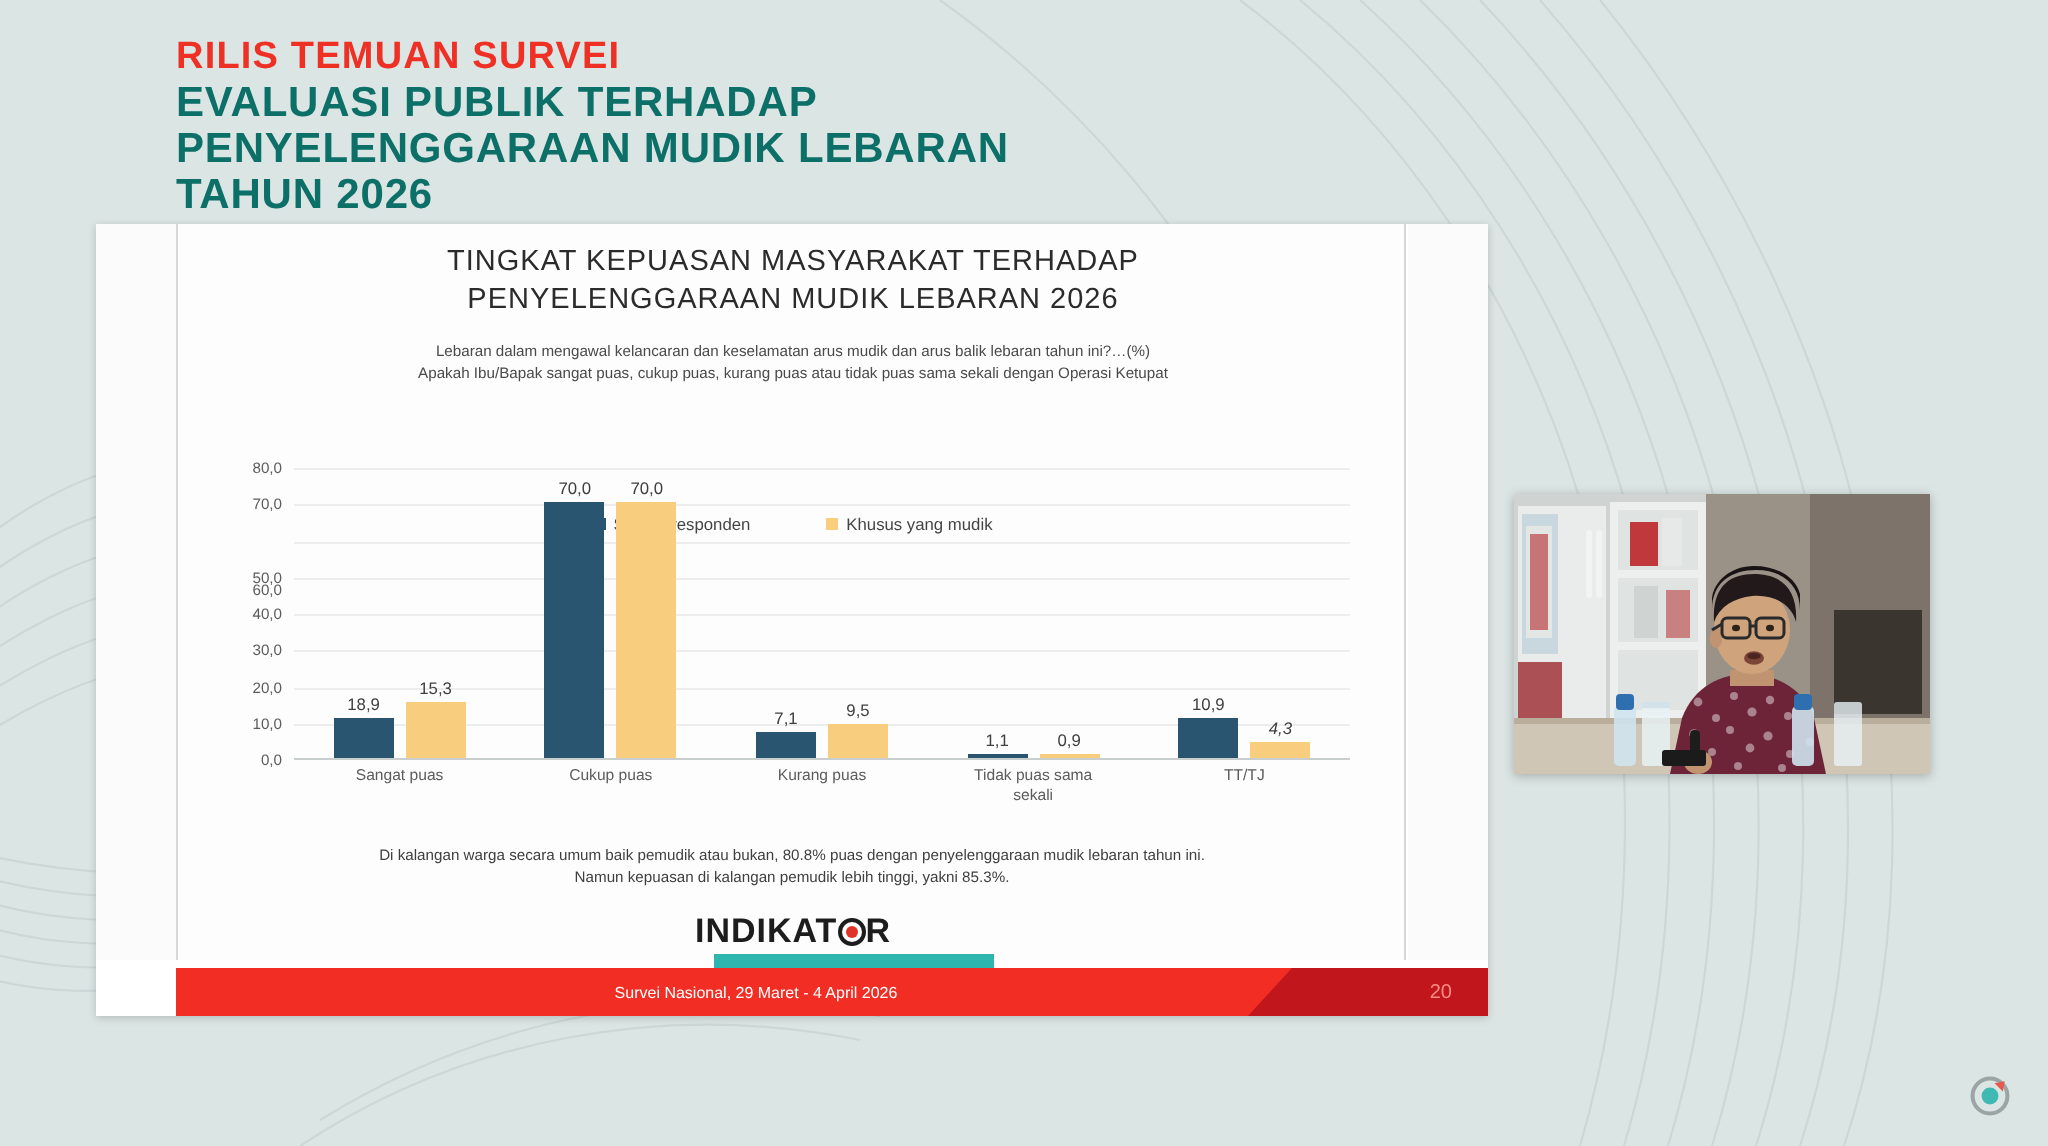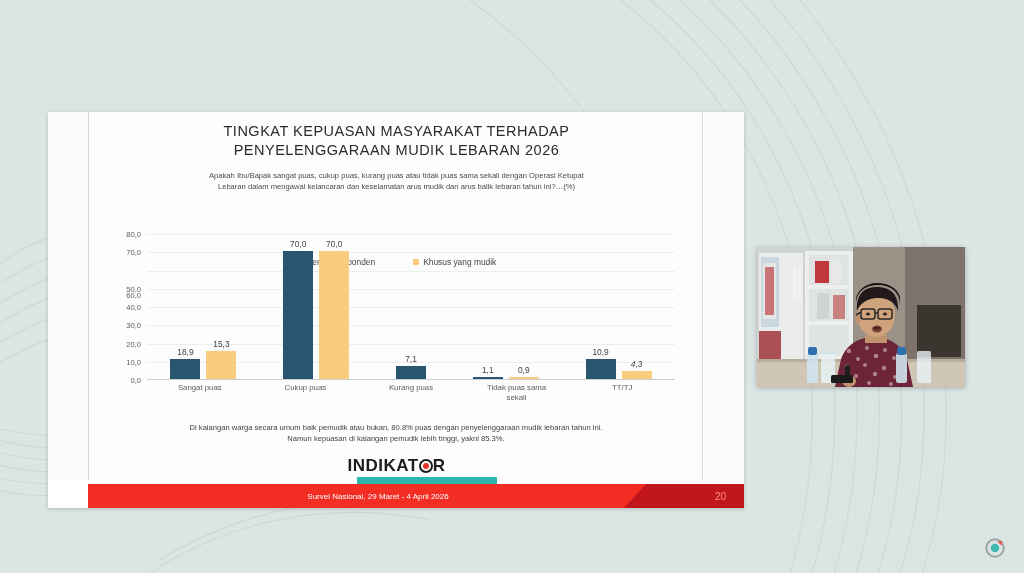--- a/index.html
+++ b/index.html
@@ -271,35 +271,41 @@
       <path d="M710 0 C 784 72, 838 168, 862 268 C 886 368, 886 476, 856 573"></path>
       <path d="M740 0 C 812 76, 864 174, 886 274 C 908 374, 908 478, 878 573"></path>
       <path d="M770 0 C 840 80, 890 180, 910 280 C 930 380, 930 480, 900 573"></path>
       <path d="M800 0 C 868 84, 916 186, 934 286 C 952 386, 952 482, 922 573"></path>
       <path d="M470 0 C 540 50, 600 120, 636 200"></path>
       <path d="M150 573 C 230 520, 330 500, 430 520"></path>
       <path d="M160 560 C 244 508, 340 490, 440 508"></path>
     </g>
   </svg>
 
+  <div id="header">
+    <div class="hdr-red">RILIS TEMUAN SURVEI</div>
+    <div class="hdr-teal">EVALUASI PUBLIK TERHADAP</div>
+    <div class="hdr-teal">PENYELENGGARAAN MUDIK LEBARAN</div>
+    <div class="hdr-teal">TAHUN 2026</div>
+  </div>
 
   <div id="slide">
     <div id="slide-leftstrip"></div>
     <div id="slide-rightstrip"></div>
 
     <div id="slide-inner">
 
       <div id="chart-title">
         <div>TINGKAT KEPUASAN MASYARAKAT TERHADAP</div>
         <div>PENYELENGGARAAN MUDIK LEBARAN 2026</div>
       </div>
 
       <div id="chart-subtitle">
+        <div>Lebaran dalam mengawal kelancaran dan keselamatan arus mudik dan arus balik lebaran tahun ini?…(%)</div>
         <div>Apakah Ibu/Bapak sangat puas, cukup puas, kurang puas atau tidak puas sama sekali dengan Operasi Ketupat</div>
-        <div>Lebaran dalam mengawal kelancaran dan keselamatan arus mudik dan arus balik lebaran tahun ini?…(%)</div>
       </div>
 
       <div id="legend">
         <div class="legend-item">
           <span class="legend-swatch" style="background:#2a5571"></span>
           <span>Semua responden</span>
         </div>
         <div class="legend-item">
           <span class="legend-swatch" style="background:#f9cd7e"></span>
           <span>Khusus yang mudik</span>
@@ -348,20 +354,24 @@
                 <div class="bar-holder">
                   <div class="bar s2" style="height: 127.75px; background: rgb(249, 205, 126);"></div>
                   <div class="bar-label" style="bottom: 129.75px;">70,0</div>
                 </div>
               </div>
               <div class="group">
                 <div class="bar-holder">
                   <div class="bar s1" style="height: 12.9575px; background: rgb(42, 85, 113);"></div>
                   <div class="bar-label" style="bottom: 14.9575px;">7,1</div>
                 </div>
+                <div class="bar-holder">
+                  <div class="bar s2" style="height: 17.3375px; background: rgb(249, 205, 126);"></div>
+                  <div class="bar-label" style="bottom: 19.3375px;">9,5</div>
+                </div>
               </div>
               <div class="group">
                 <div class="bar-holder">
                   <div class="bar s1" style="height: 2.0075px; background: rgb(42, 85, 113);"></div>
                   <div class="bar-label" style="bottom: 4.0075px;">1,1</div>
                 </div>
                 <div class="bar-holder">
                   <div class="bar s2" style="height: 1.6425px; background: rgb(249, 205, 126);"></div>
                   <div class="bar-label" style="bottom: 3.6425px;">0,9</div>
                 </div>

